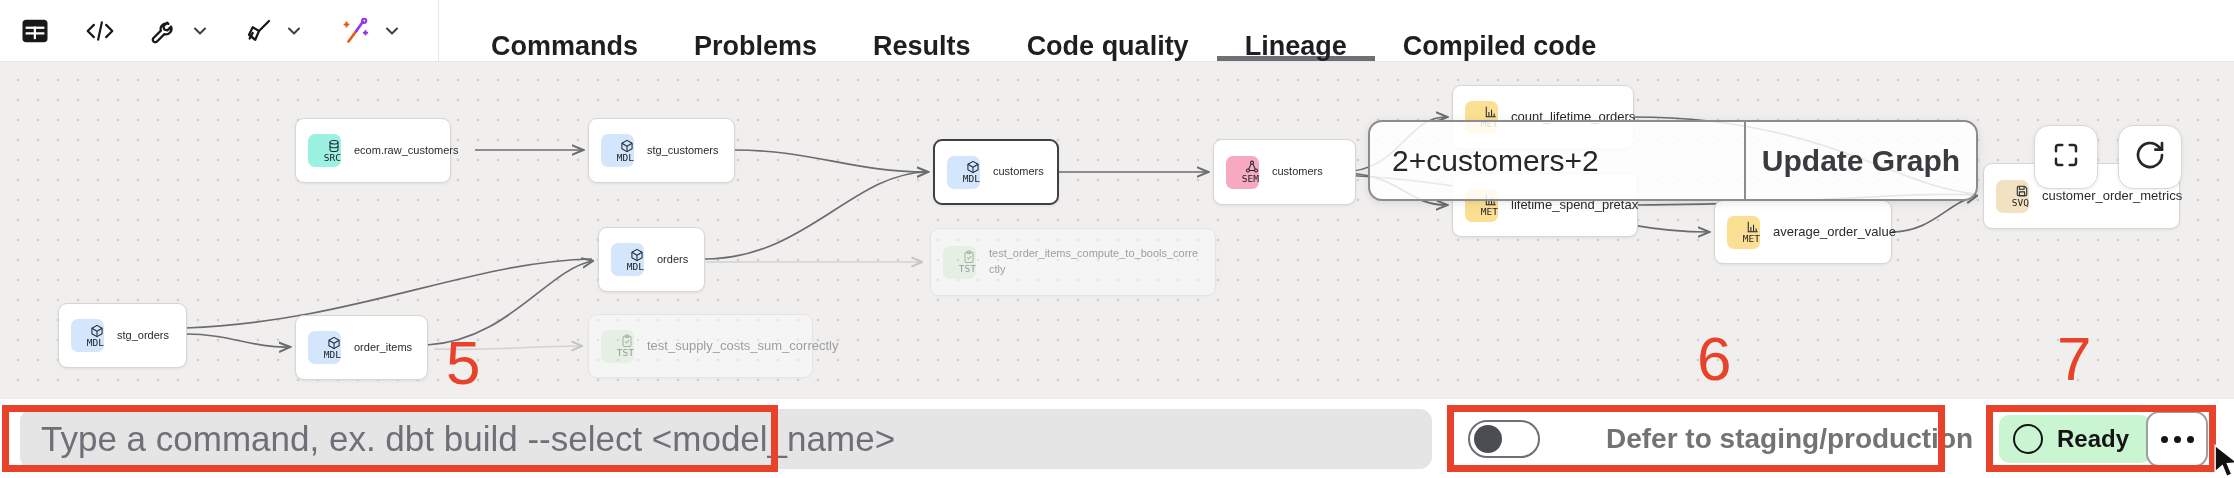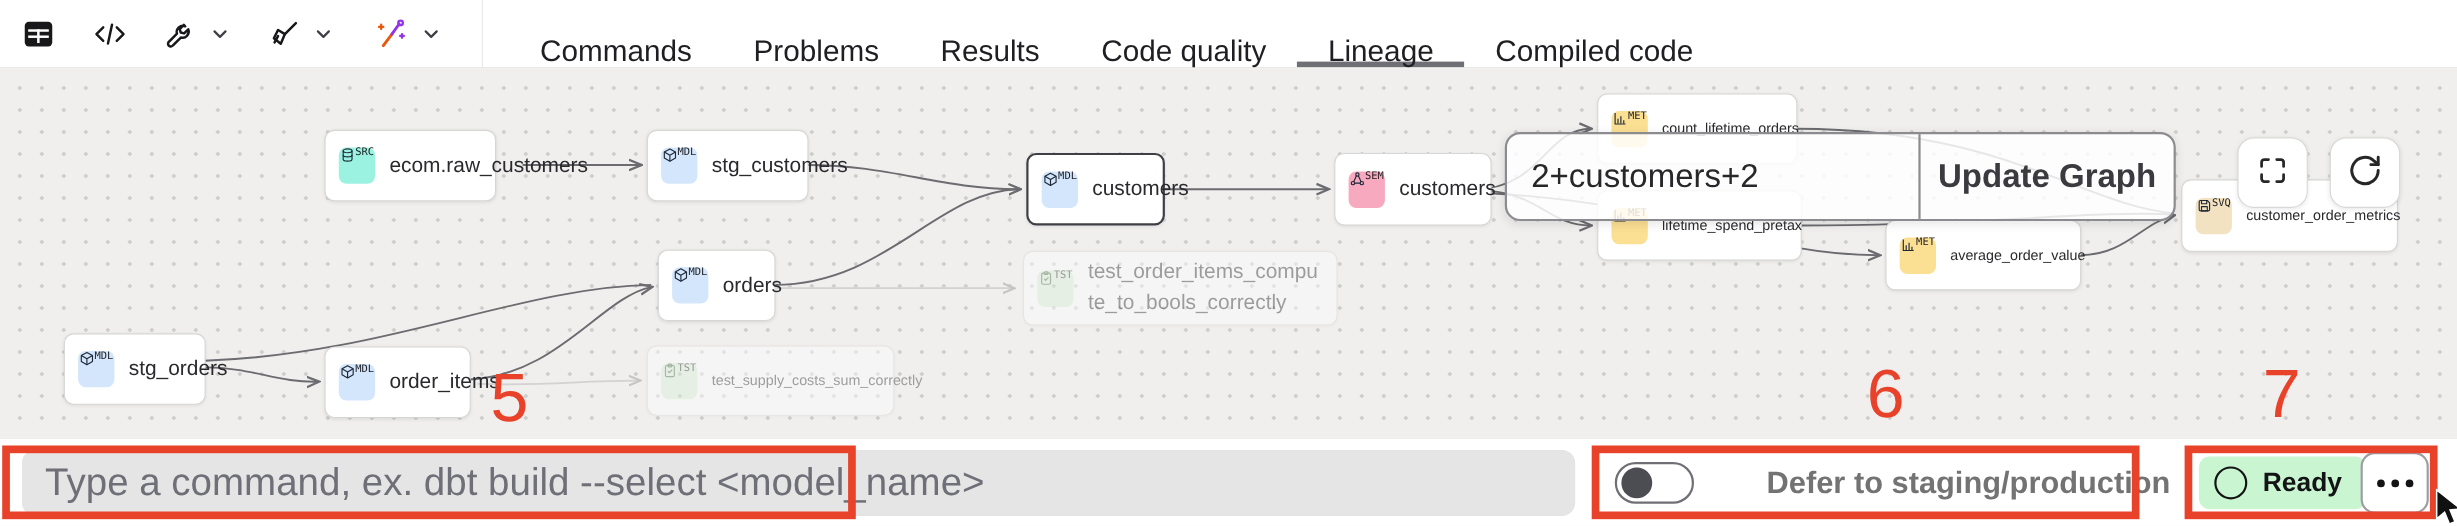--- a/index.html
+++ b/index.html
@@ -8,47 +8,47 @@
 
   
   .toolbar { position:absolute; top:0; left:0; width:100%; height:62px; background:#fff;
              border-bottom:1px solid #e7e7e5; display:flex; align-items:stretch; z-index:30; }
   .icon-group { display:flex; align-items:center; gap:34px; padding:0 36px 0 20px; }
   .tool-btn { display:flex; align-items:center; gap:10px; cursor:pointer; background:none; border:none; }
   .tool-btn svg { display:block; }
   .v-divider { width:1px; background:#e7e7e5; height:62px; }
   .tabs { display:flex; align-items:stretch; margin-left:24px; }
   .tab { display:flex; align-items:center; padding:0 28px; font-size:27px; color:#1f1f23;
-         font-weight:400; border-bottom:5px solid transparent; cursor:pointer;margin-top:36px; }
+         font-weight:700; border-bottom:5px solid transparent; cursor:pointer;margin-top:36px; }
   .tab.active { border-bottom-color:#6f6f76; }
 
   
   .canvas { position:absolute; top:62px; left:0; width:2234px; height:336px;
             background-color:#f0efee;
             background-image:radial-gradient(#cfcfcd 1.5px, transparent 1.6px);
             background-size:20px 20px; background-position:8px 8px; }
   .edges { position:absolute; top:62px; left:0; z-index:1; }
 
   
   .node { position:absolute; background:#fff; border:1.5px solid #d6d6d4; border-radius:9px;
           box-shadow:0 1px 3px rgba(0,0,0,.07); display:flex; align-items:center;
           gap:13px; padding:0 12px; z-index:5; cursor:pointer; }
   .node.selected { border:2.5px solid #3f3f46; }
   .node.faded { opacity:.42; }
   .badge { width:33px; height:33px; border-radius:7px; flex:0 0 33px;
-           display:flex; flex-direction:row; align-items:flex-start; justify-content:center; }
+           display:flex; flex-direction:column; align-items:flex-end; justify-content:center; }
   .badge svg { display:block; }
   .badge .code { font-family:"DejaVu Sans Mono", monospace; font-size:9.5px; line-height:10px; color:#1c1c1f; }
   .b-src { background:#9cf2e0; }
   .b-mdl { background:#d3e6fb; }
   .b-sem { background:#f7a9c0; }
   .b-met { background:#fbdf92; }
   .b-svq { background:#f2e2c2; }
   .b-tst { background:#d8f0d8; }
-  .nlabel { font-size:19px; color:#2a2a2e; line-height:1.45; }
+  .nlabel { font-size:11px; color:#2a2a2e; line-height:1.45; }
   .nlabel.small { font-size:13px; }
   .nlabel.wrap { width:212px; overflow-wrap:anywhere; white-space:normal; }
 
   
   .selector { position:absolute; left:1368px; top:120px; width:610px; height:81px; z-index:10;
               display:flex; border:2.5px solid #8b8b90; border-radius:14px;
               background:rgba(255,255,255,.84); box-shadow:0 2px 10px rgba(0,0,0,.10); }
   .selector .sel-input { flex:0 0 376px; display:flex; align-items:center; padding-left:22px;
               font-size:30px; color:#27272a; border-right:2.5px solid #8b8b90; cursor:text; }
   .selector .sel-btn { flex:1; display:flex; align-items:center; justify-content:center;

